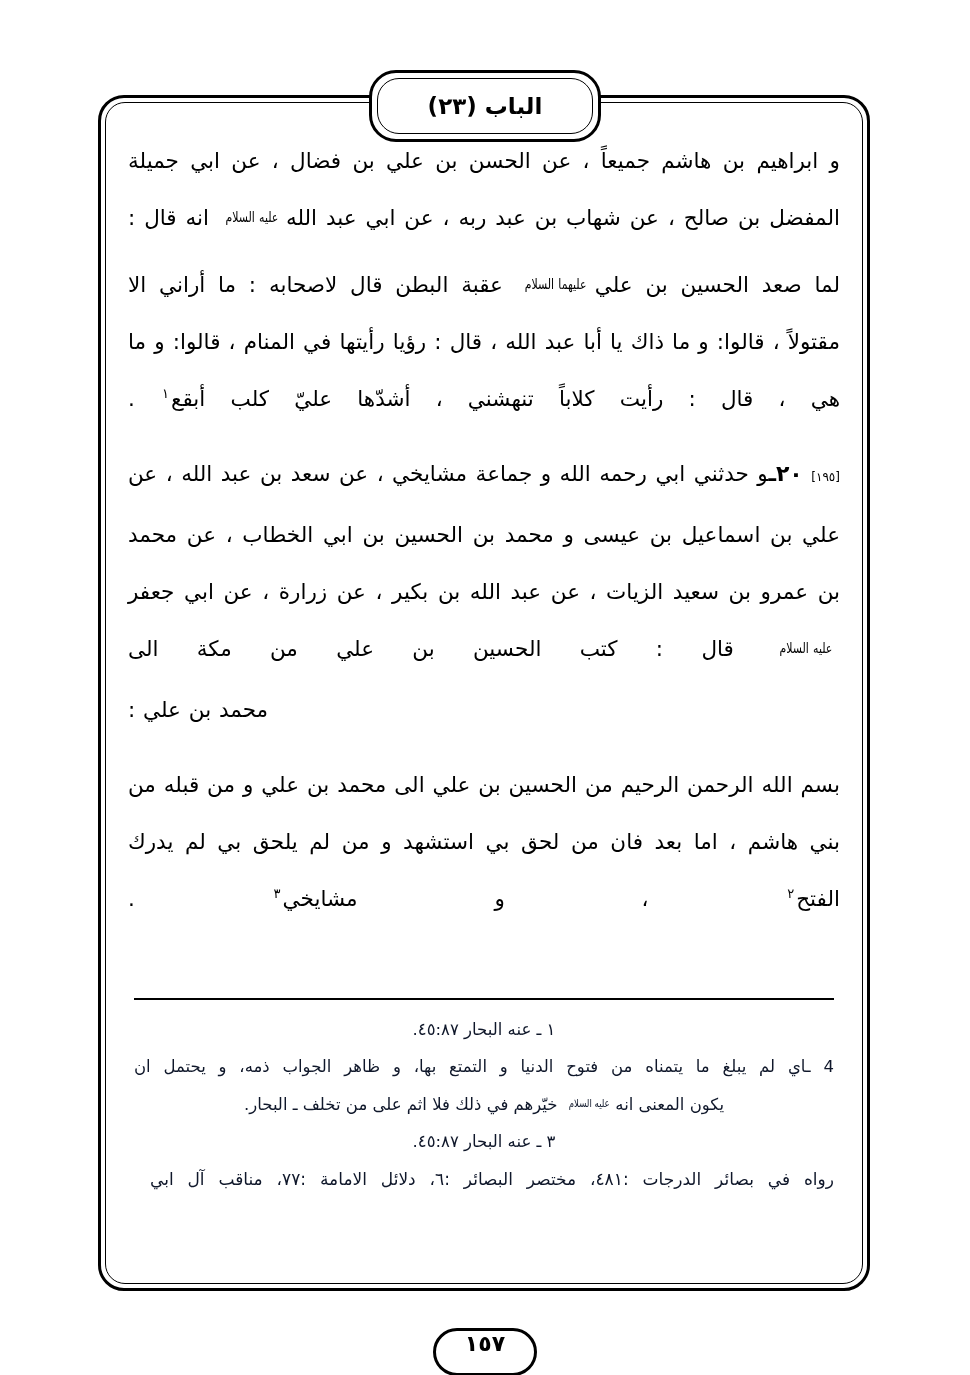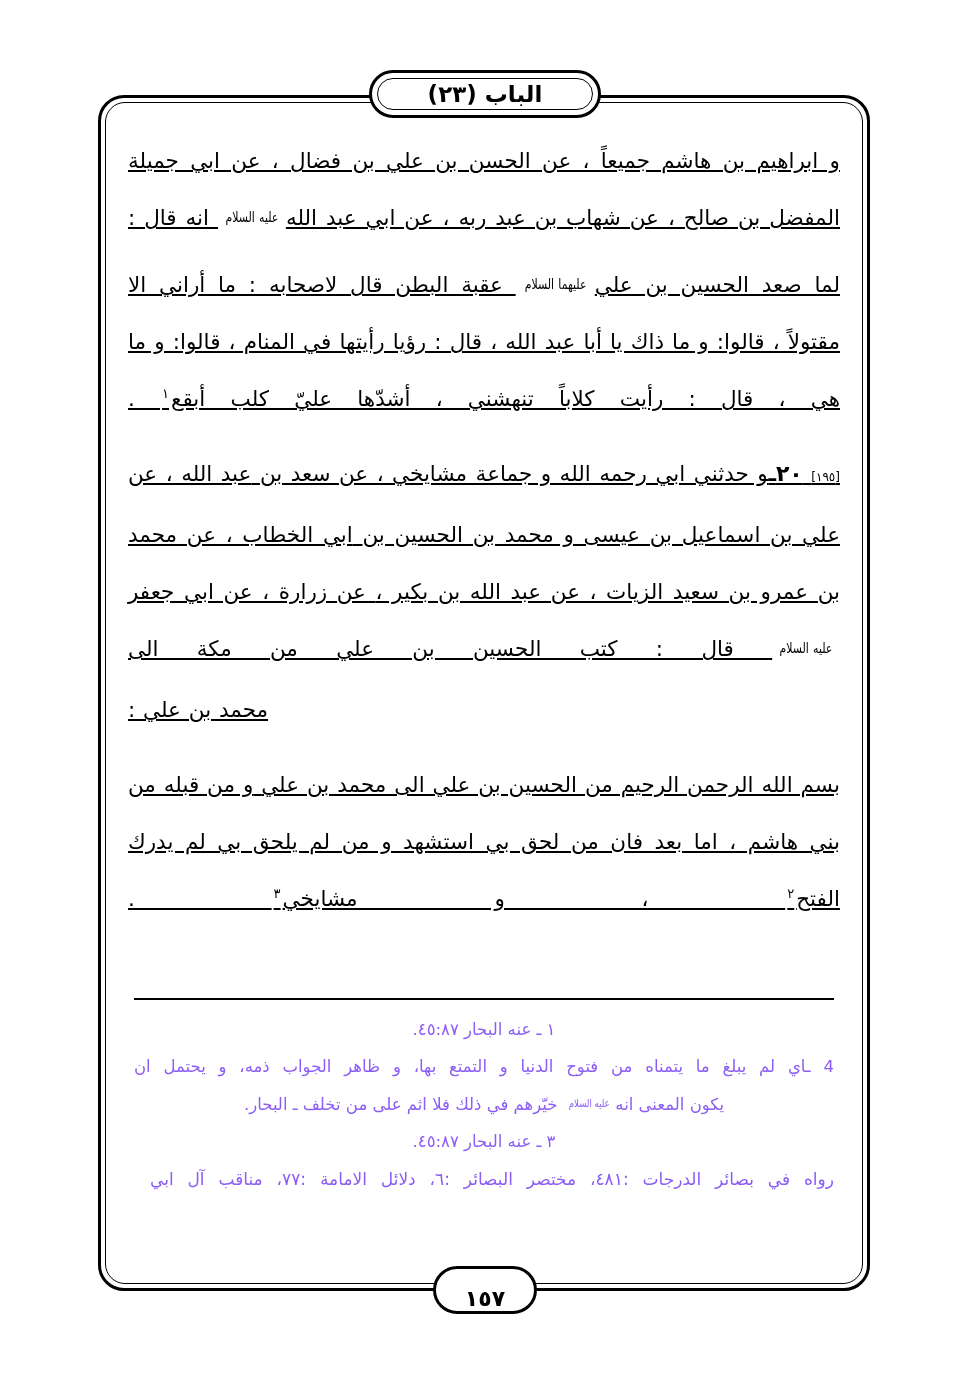--- a/index.html
+++ b/index.html
@@ -44,21 +44,21 @@
     pointer-events: none;
   }
 
   
   .header-cartouche {
     position: absolute;
     left: 50%;
     transform: translateX(-50%);
     top: 70px;
     width: 232px;
-    height: 48px;
+    height: 72px;
     background: #ffffff;
     border: 3px solid #000;
     border-radius: 27px;
     box-sizing: border-box;
     display: flex;
     align-items: center;
     justify-content: center;
     z-index: 5;
   }
   .header-cartouche::after {
@@ -79,29 +79,29 @@
     position: relative;
     z-index: 2;
     white-space: nowrap;
   }
 
   
   .page-cartouche {
     position: absolute;
     left: 50%;
     transform: translateX(-50%);
-    top: 1266px;
+    top: 1328px;
     width: 104px;
     height: 48px;
     background: #ffffff;
     border: 3px solid #000;
     border-radius: 24px;
     box-sizing: border-box;
     display: flex;
-    align-items: flex-end;
+    align-items: flex-start;
     justify-content: center;
     z-index: 5;
   }
   .page-number {
     font-size: 22px;
     font-weight: bold;
     color: #000;
     position: relative;
     z-index: 2;
   }
@@ -118,21 +118,20 @@
     color: #000;
   }
 
   .body-block {
     font-size: 21.5px;
     line-height: 57px;
     text-align: justify;
     text-align-last: justify;
     margin: 0 0 4px 0;
     word-spacing: 1px;
-    text-decoration: underline;
   }
   .body-block.no-justify-last {
     text-align-last: auto;
   }
   .body-block.left-last {
     text-align-last: left;
   }
 
   .gap-sm { height: 6px; }
   .gap-md { height: 14px; }
@@ -168,21 +167,21 @@
     width: 700px;
     height: 0;
     border-top: 2px solid #000;
   }
   .footnotes {
     position: absolute;
     left: 134px;
     top: 1012px;
     width: 700px;
     direction: rtl;
-    color: #8b5cf6;
+    color: #0f172a;
   }
   .fn-line {
     font-size: 16.5px;
     line-height: 35px;
     text-align: justify;
     text-align-last: center;
     margin: 0 0 2px 0;
   }
   .fn-line.single {
     text-align: center;

